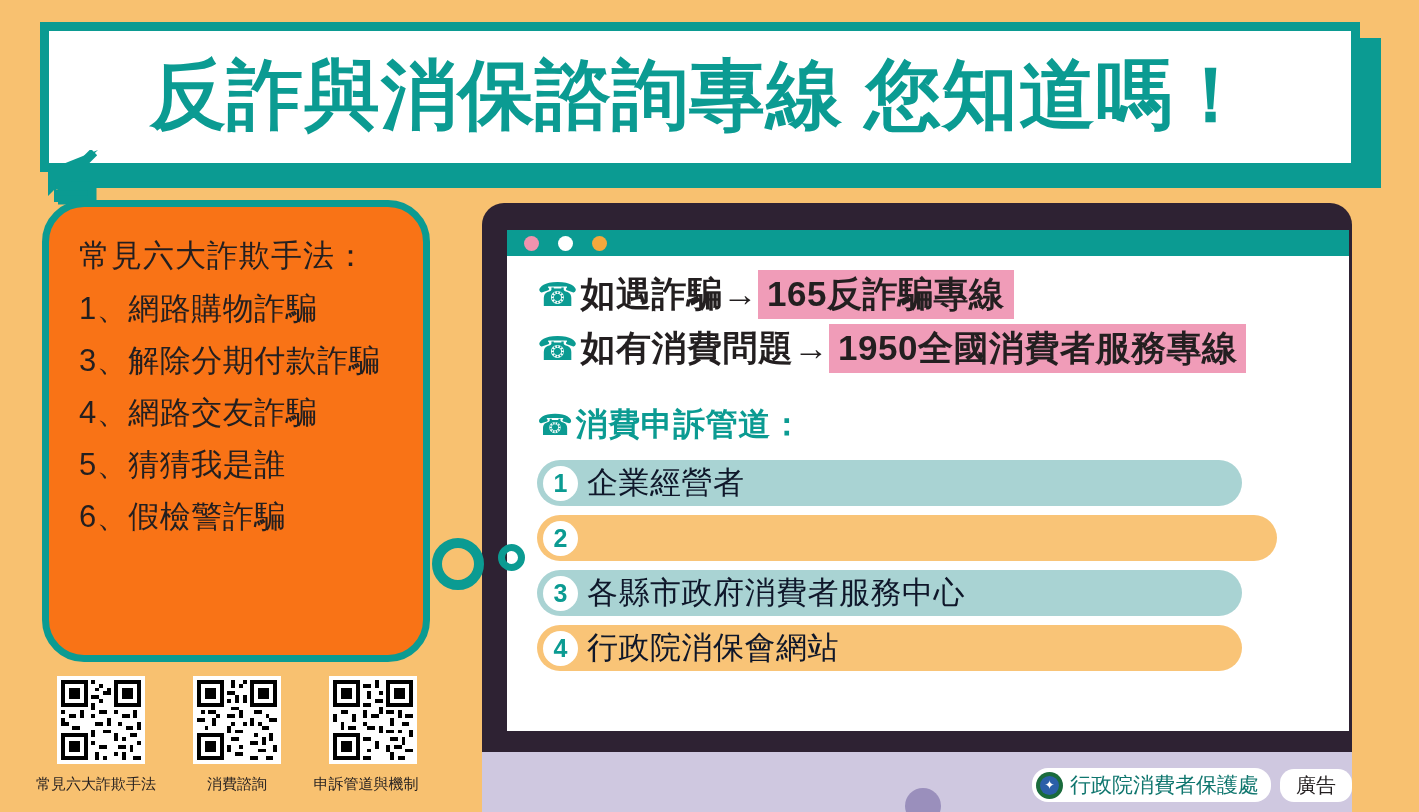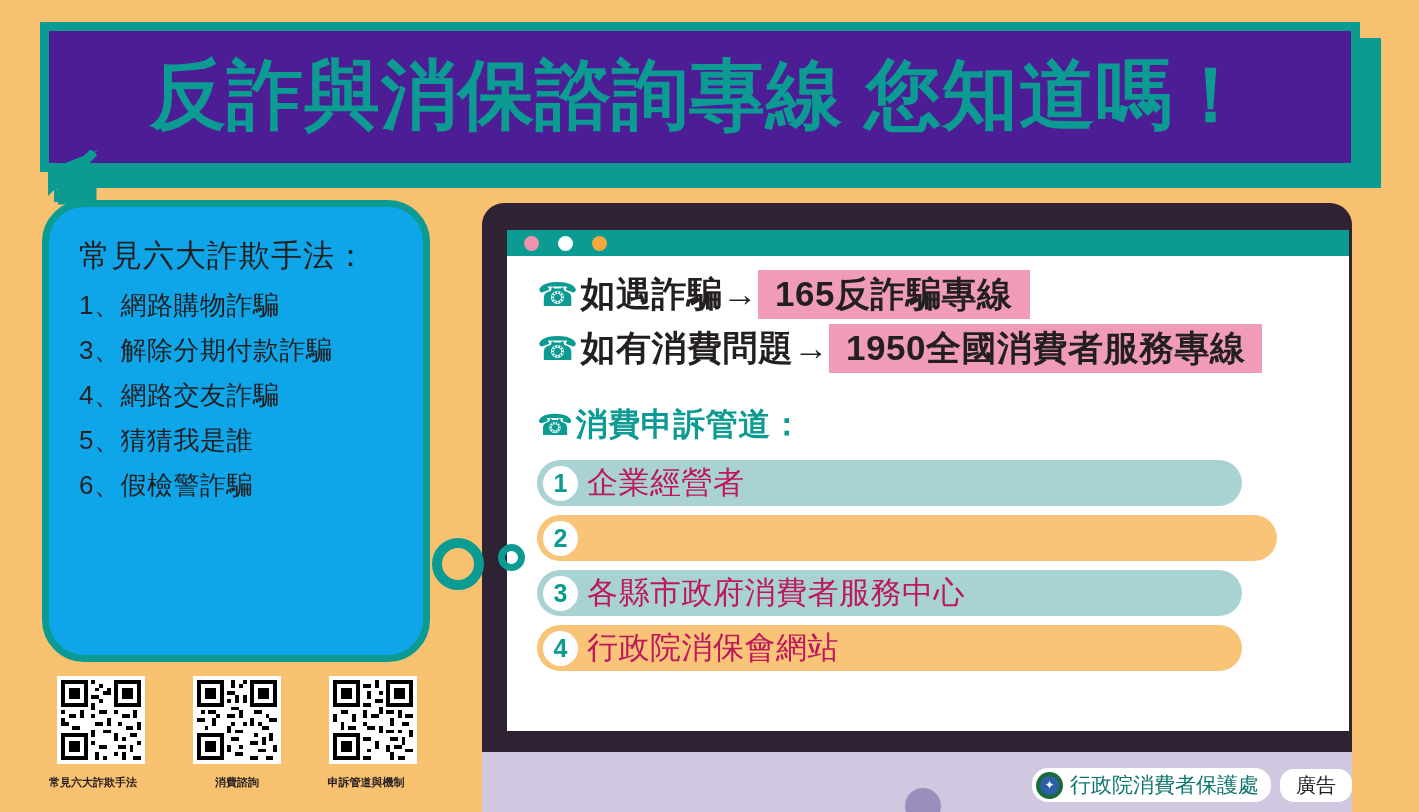--- a/index.html
+++ b/index.html
@@ -18,21 +18,21 @@
     background: #0B9B92;
   }
   #banner {
     position: absolute; left: 40px; top: 22px;
     width: 1320px; height: 150px;
     background: #0B9B92;
     padding: 9px;
   }
   #banner-inner {
     width: 100%; height: 100%;
-    background: #4c1d95;
+    background: #ffffff;
     display: flex; align-items: center; justify-content: center;
   }
   #banner-title {
     color: #0B9B92;
     font-size: 76px;
     font-weight: bold;
     letter-spacing: 1px;
     white-space: nowrap;
     line-height: 1;
     transform: translateY(-2px);
@@ -40,44 +40,44 @@
   
   #banner-tail {
     position: absolute; left: 46px; top: 150px;
     width: 66px; height: 58px;
   }
 
   
   #fraud-card {
     position: absolute; left: 42px; top: 200px;
     width: 388px; height: 462px;
-    background: #0ea5e9;
+    background: #f97316;
     border: 7px solid #0B9B92;
     border-radius: 42px;
     padding: 28px 0 0 30px;
   }
   #fraud-heading {
     font-size: 31px; color: #231F20; font-weight: 500;
     letter-spacing: 1px; margin-bottom: 11px;
   }
   .fraud-item {
-    font-size: 26px; color: #231F20; font-weight: 500;
+    font-size: 31px; color: #231F20; font-weight: 500;
     letter-spacing: 0.5px; margin-bottom: 10px;
     white-space: nowrap;
   }
 
   
   #qr-row {
     position: absolute; left: 52px; top: 676px;
     width: 400px; display: flex; gap: 38px;
   }
   .qr-block { width: 98px; text-align: center; }
   .qr-img { width: 88px; height: 88px; background: #fff; padding: 4px; margin: 0 auto; }
   .qr-label {
-    margin-top: 7px; font-size: 11px; font-weight: bold;
+    margin-top: 7px; font-size: 15px; font-weight: normal;
     color: #231F20; white-space: nowrap;
   }
   .qr-block:nth-child(1) .qr-label { margin-left: -16px; }
   .qr-block:nth-child(3) .qr-label { margin-left: -14px; }
 
   
   #laptop-body {
     position: absolute; left: 482px; top: 203px;
     width: 870px; height: 549px;
     background: #2E2233;
@@ -131,21 +131,21 @@
     display: flex; align-items: center;
     font-size: 35px; color: #231F20; font-weight: bold;
     white-space: nowrap; margin-bottom: 5px;
     letter-spacing: 0.5px;
   }
   .phone-ico {
     color: #0B9B92; font-size: 33px; margin-right: 2px;
     line-height: 1;
   }
   .hl-pink {
-    background: #F09CB8; padding: 1px 17px;
+    background: #F09CB8; padding: 1px 9px;
   }
   #channels-heading {
     font-size: 32px; color: #0B9B92; font-weight: bold;
     margin-top: 30px; margin-bottom: 13px;
     display: flex; align-items: center; letter-spacing: 0.5px;
   }
   #channels-heading .phone-ico { font-size: 29px; }
 
   .channel-pill {
     display: flex; align-items: center;
@@ -156,21 +156,21 @@
   .channel-pill.teal { background: #A9D3D3; }
   .channel-pill.orange { background: #F9C477; }
   .ch-num {
     width: 35px; height: 35px; border-radius: 50%;
     background: #FFFFFF; color: #0B9B92;
     font-size: 25px; font-weight: bold;
     display: flex; align-items: center; justify-content: center;
     flex: 0 0 auto; margin-right: 9px;
   }
   .ch-text {
-    font-size: 31px; color: #be185d; font-weight: 500;
+    font-size: 31px; color: #0f172a; font-weight: 500;
     white-space: nowrap; letter-spacing: 0.5px;
   }
   #pill-1 { width: 705px; }
   #pill-2 { width: 740px; }
   #pill-3 { width: 705px; }
   #pill-4 { width: 705px; }
 
   
   #footer-badge {
     position: absolute; left: 1032px; top: 768px;

